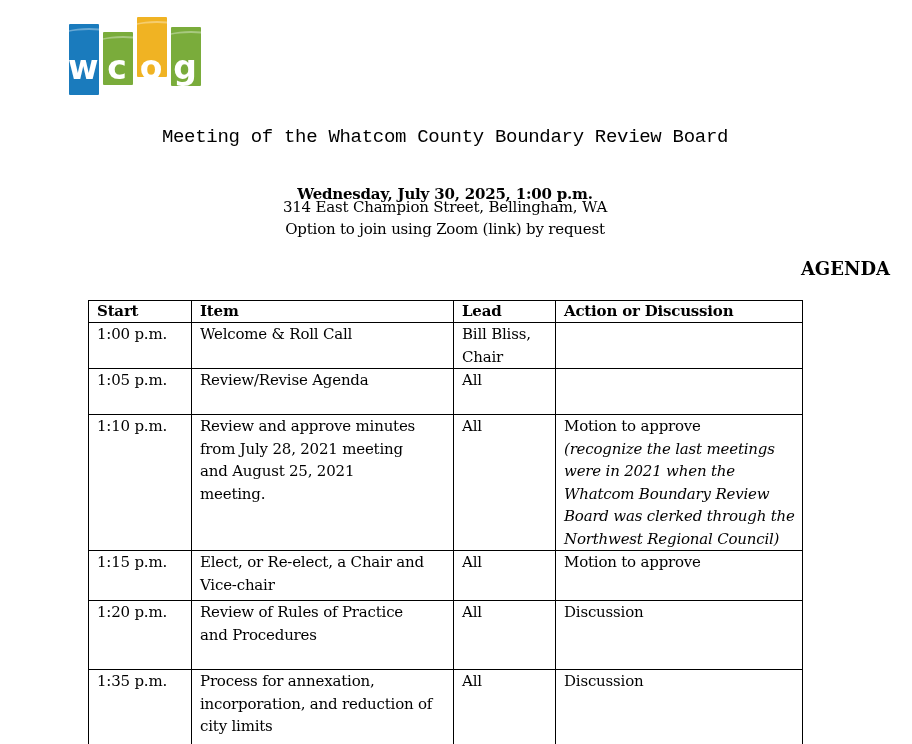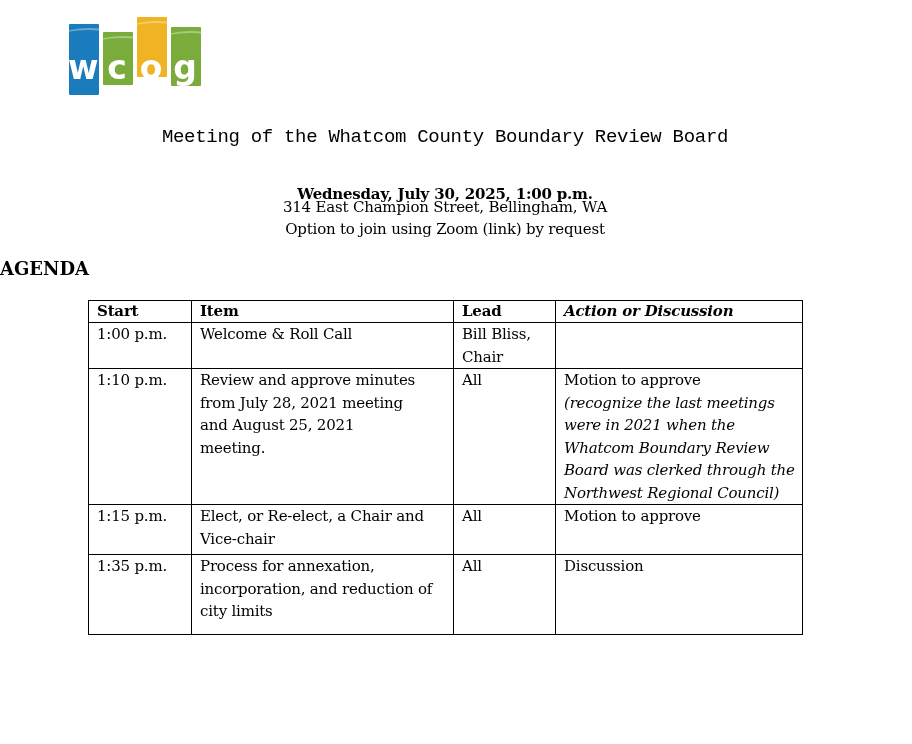--- a/index.html
+++ b/index.html
@@ -79,21 +79,21 @@
   }
   .date { top: 183px; font-weight: bold; }
   .addr { top: 196px; }
   .zoom { top: 218px; }
   .zoom b { font-weight: normal; }
   .agenda {
     position: absolute;
     left: 0;
     width: 890px;
     top: 258px;
-    text-align: left;
+    text-align: right;
     font-weight: bold;
     font-size: 18px;
   }
   table.agenda-table {
     position: absolute;
     left: 88px;
     top: 300px;
     border-collapse: collapse;
     font-size: 15px;
     line-height: 22.5px;
@@ -106,21 +106,21 @@
     padding: 0 6px 0 8px;
   }
   table.agenda-table th {
     font-weight: bold;
     height: 21px;
     line-height: 21px;
   }
   .c1 { width: 88px; }
   .c2 { width: 247px; }
   .c3 { width: 87px; }
-  .c4 { width: 232px; font-style: italic; }
+  .c4 { width: 232px; }
   .note { font-style: italic; }
 </style>
 </head>
 <body>
 
 <div class="logo">
   <div class="blk b1"></div>
   <div class="blk b2"></div>
   <div class="blk b3"></div>
   <div class="blk b4"></div>
@@ -149,37 +149,53 @@
   </thead>
   <tbody>
     <tr style="height:46px">
       <td>1:00 p.m.</td>
       <td>Welcome &amp; Roll Call</td>
       <td style="">Bill Bliss, Chair</td>
       <td>
         <span></span>
       </td>
     </tr>
+    <tr style="height:46px">
+      <td>1:05 p.m.</td>
+      <td>Review/Revise Agenda</td>
+      <td>All</td>
+      <td>
+        <span></span>
+      </td>
+    </tr>
     <tr style="height:135px">
       <td>1:10 p.m.</td>
       <td style="padding-right:30px">Review and approve minutes from July 28, 2021 meeting and August 25, 2021 meeting.</td>
       <td>All</td>
       <td>
         <div>Motion to approve</div>
         <div class="note">(recognize the last meetings were in 2021 when the Whatcom Boundary Review Board was clerked through the Northwest Regional Council)</div>
       </td>
     </tr>
     <tr style="height:50px">
       <td>1:15 p.m.</td>
       <td style="padding-right:20px">Elect, or Re-elect, a Chair and Vice-chair</td>
       <td>All</td>
       <td>
         <span>Motion to approve</span>
       </td>
     </tr>
+    <tr style="height:69px">
+      <td>1:20 p.m.</td>
+      <td style="padding-right:20px">Review of Rules of Practice and Procedures</td>
+      <td>All</td>
+      <td>
+        <span>Discussion</span>
+      </td>
+    </tr>
     <tr style="height:80px">
       <td>1:35 p.m.</td>
       <td style="padding-right:14px">Process for annexation, incorporation, and reduction of city limits</td>
       <td>All</td>
       <td>
         <span>Discussion</span>
       </td>
     </tr>
   </tbody>
 </table>

